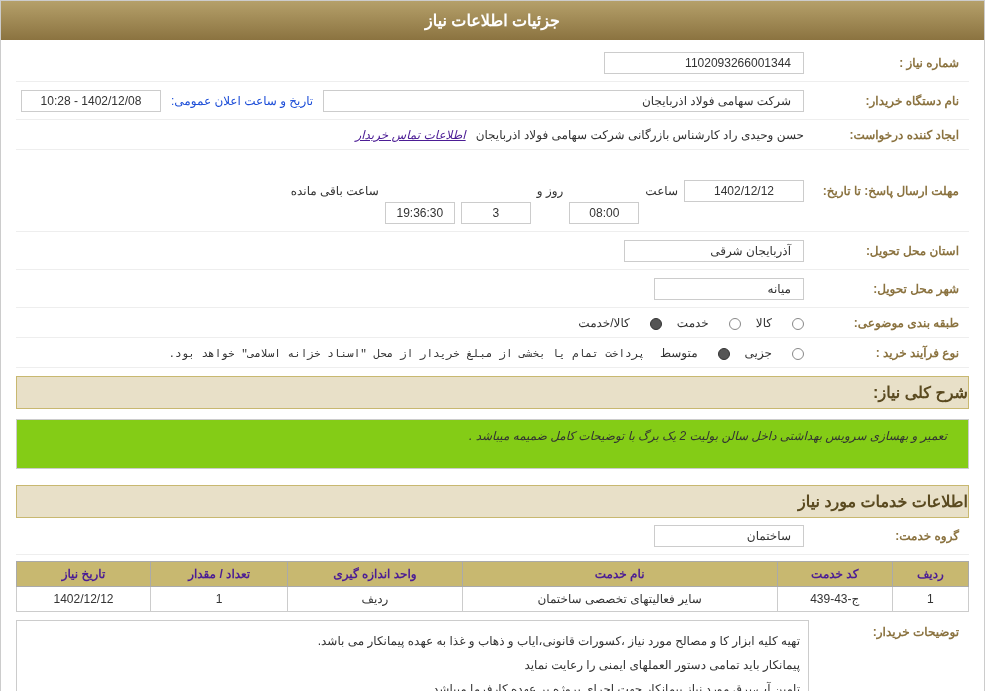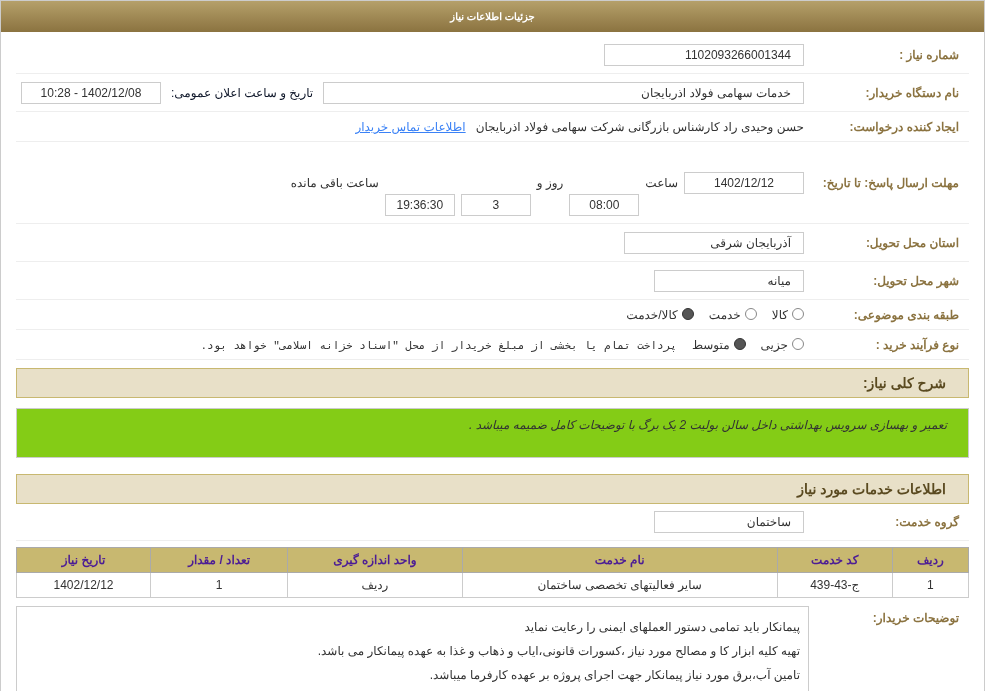--- a/index.html
+++ b/index.html
@@ -14,21 +14,21 @@
       max-width: 985px;
       margin: 0 auto;
       background: #fff;
       border: 1px solid #ccc;
     }
     .header-bar {
       background: linear-gradient(to bottom, #b5a06a, #8b7340);
       color: #fff;
       text-align: center;
       padding: 10px 15px;
-      font-size: 10px;
+      font-size: 16px;
       font-weight: bold;
     }
     .content-area {
       padding: 10px 15px;
     }
     .info-row {
       display: flex;
       align-items: center;
       margin-bottom: 6px;
       border-bottom: 1px solid #eee;
@@ -54,38 +54,39 @@
       min-height: 22px;
     }
     .date-box {
       border: 1px solid #ccc;
       padding: 3px 8px;
       background: #fff;
       min-width: 120px;
       text-align: center;
     }
     .announce-label {
-      color: #0f172a;
+      color: #1d4ed8;
       white-space: nowrap;
     }
     .link-blue {
-      color: #3b82f6;
+      color: #4c1d95;
       text-decoration: underline;
       cursor: pointer;
+      font-style: italic;
     }
     .radio-group {
       display: flex;
       align-items: center;
       gap: 15px;
       flex: 1;
     }
     .radio-item {
       display: flex;
-      align-items: flex-start;
-      gap: 4px;
+      align-items: flex-end;
+      gap: 20px;
     }
     .radio-circle {
       width: 12px;
       height: 12px;
       border-radius: 50%;
       border: 1px solid #888;
       background: #fff;
       display: inline-block;
     }
     .radio-circle.checked {
@@ -100,26 +101,26 @@
       flex-wrap: wrap;
     }
     .purchase-note {
       color: #333;
       font-size: 11px;
       font-family: Liberation Mono, monospace;
     }
     .section-header {
       background: #e8e0c8;
       border: 1px solid #c8b870;
-      padding: 6px 22px;
+      padding: 6px 0;
       font-weight: bold;
       color: #5a4a20;
       text-align: right;
       margin: 8px 0 5px 0;
-      font-size: 14px;
+      font-size: 16px;
     }
     .description-box {
       border: 1px solid #ccc;
       padding: 6px 21px;
       background: #84cc16;
       min-height: 50px;
       text-align: right;
       line-height: 1.8;
       flex: 1;
       font-style: italic;
@@ -188,21 +189,21 @@
     <div class="info-row">
       <span class="info-label">شماره نیاز :</span>
       <div class="info-value">
         <span class="input-box" style="min-width:200px;">1102093266001344</span>
       </div>
     </div>
 
     <div class="info-row">
       <span class="info-label">نام دستگاه خریدار:</span>
       <div class="info-value" style="display:flex;align-items:center;gap:10px;flex:1;">
-        <span class="input-box" style="flex:1;">خدمات سهامی فولاد اذربایجان</span>
+        <span class="input-box" style="flex:1;">شرکت سهامی فولاد اذربایجان</span>
         <span class="announce-label">تاریخ و ساعت اعلان عمومی:</span>
         <span class="input-box" style="min-width:140px;text-align:center;">1402/12/08 - 10:28</span>
       </div>
     </div>
 
     <div class="info-row">
       <span class="info-label">ایجاد کننده درخواست:</span>
       <div class="info-value" style="display:flex;align-items:center;gap:10px;flex:1;">
         <span>حسن وحیدی راد کارشناس بازرگانی شرکت سهامی فولاد اذربایجان</span>
         <span class="link-blue">اطلاعات تماس خریدار</span>
@@ -306,22 +307,22 @@
             <td>ردیف</td>
             <td>1</td>
             <td>1402/12/12</td>
           </tr>
         </tbody>
     </table>
 
     <div class="info-row" style="align-items:flex-start;">
       <span class="info-label" style="padding-top:5px;">توضیحات خریدار:</span>
       <div class="buyer-notes-box" id="buyer-notes-content">
+          <div>تهیه کلیه ابزار کا و مصالح مورد نیاز ،کسورات قانونی،ایاب و ذهاب و غذا به عهده پیمانکار می باشد.</div>
           <div>پیمانکار باید تمامی دستور العملهای ایمنی را رعایت نماید</div>
-          <div>تهیه کلیه ابزار کا و مصالح مورد نیاز ،کسورات قانونی،ایاب و ذهاب و غذا به عهده پیمانکار می باشد.</div>
           <div>تامین آب،برق مورد نیاز پیمانکار جهت اجرای پروژه بر عهده کارفرما میباشد.</div>
         </div>
     </div>
 
   </div>
 
   <div class="btn-area">
     
     
   </div>

